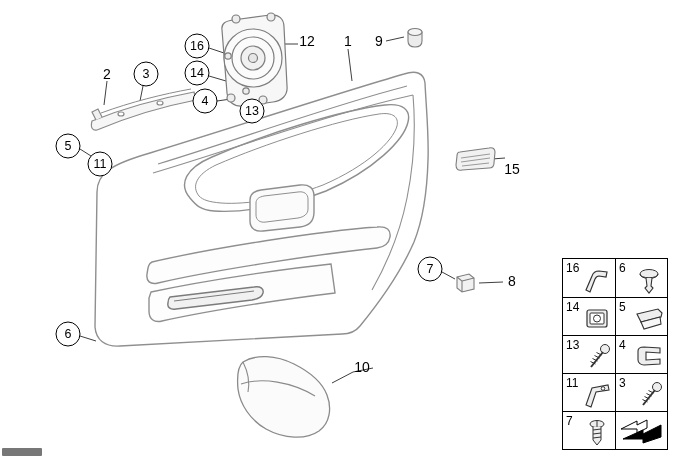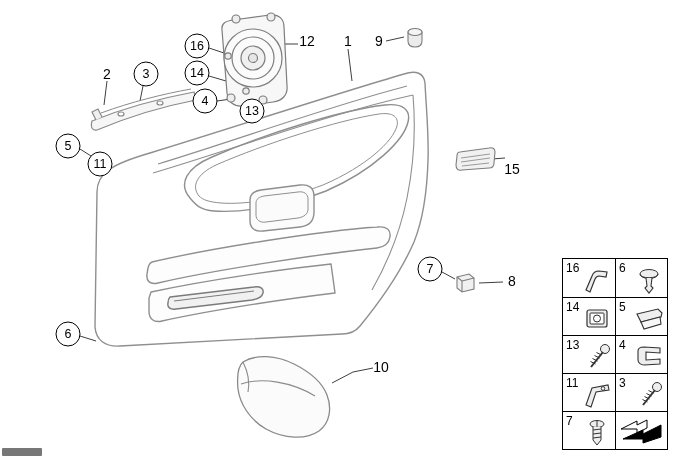--- a/index.html
+++ b/index.html
@@ -122,21 +122,21 @@
       <path d="M243,362 C248,372 250,382 248,392" fill="none" stroke-width="1.1"></path>
     </g>
   </svg>
 
   <span class="callout plain" style="left:107px;top:74px">2</span>
   <span class="callout plain" style="left:307px;top:41px">12</span>
   <span class="callout plain" style="left:348px;top:41px">1</span>
   <span class="callout plain" style="left:379px;top:41px">9</span>
   <span class="callout plain" style="left:512px;top:169px">15</span>
   <span class="callout plain" style="left:512px;top:281px">8</span>
-  <span class="callout plain" style="left:381px;top:367px">10</span>
+  <span class="callout plain" style="left:362px;top:367px">10</span>
 
   <span class="callout circled" style="left:146px;top:74px">3</span>
   <span class="callout circled" style="left:197px;top:46px">16</span>
   <span class="callout circled" style="left:197px;top:73px">14</span>
   <span class="callout circled" style="left:205px;top:101px">4</span>
   <span class="callout circled" style="left:252px;top:111px">13</span>
   <span class="callout circled" style="left:68px;top:146px">5</span>
   <span class="callout circled" style="left:100px;top:164px">11</span>
   <span class="callout circled" style="left:68px;top:334px">6</span>
   <span class="callout circled" style="left:430px;top:269px">7</span>

